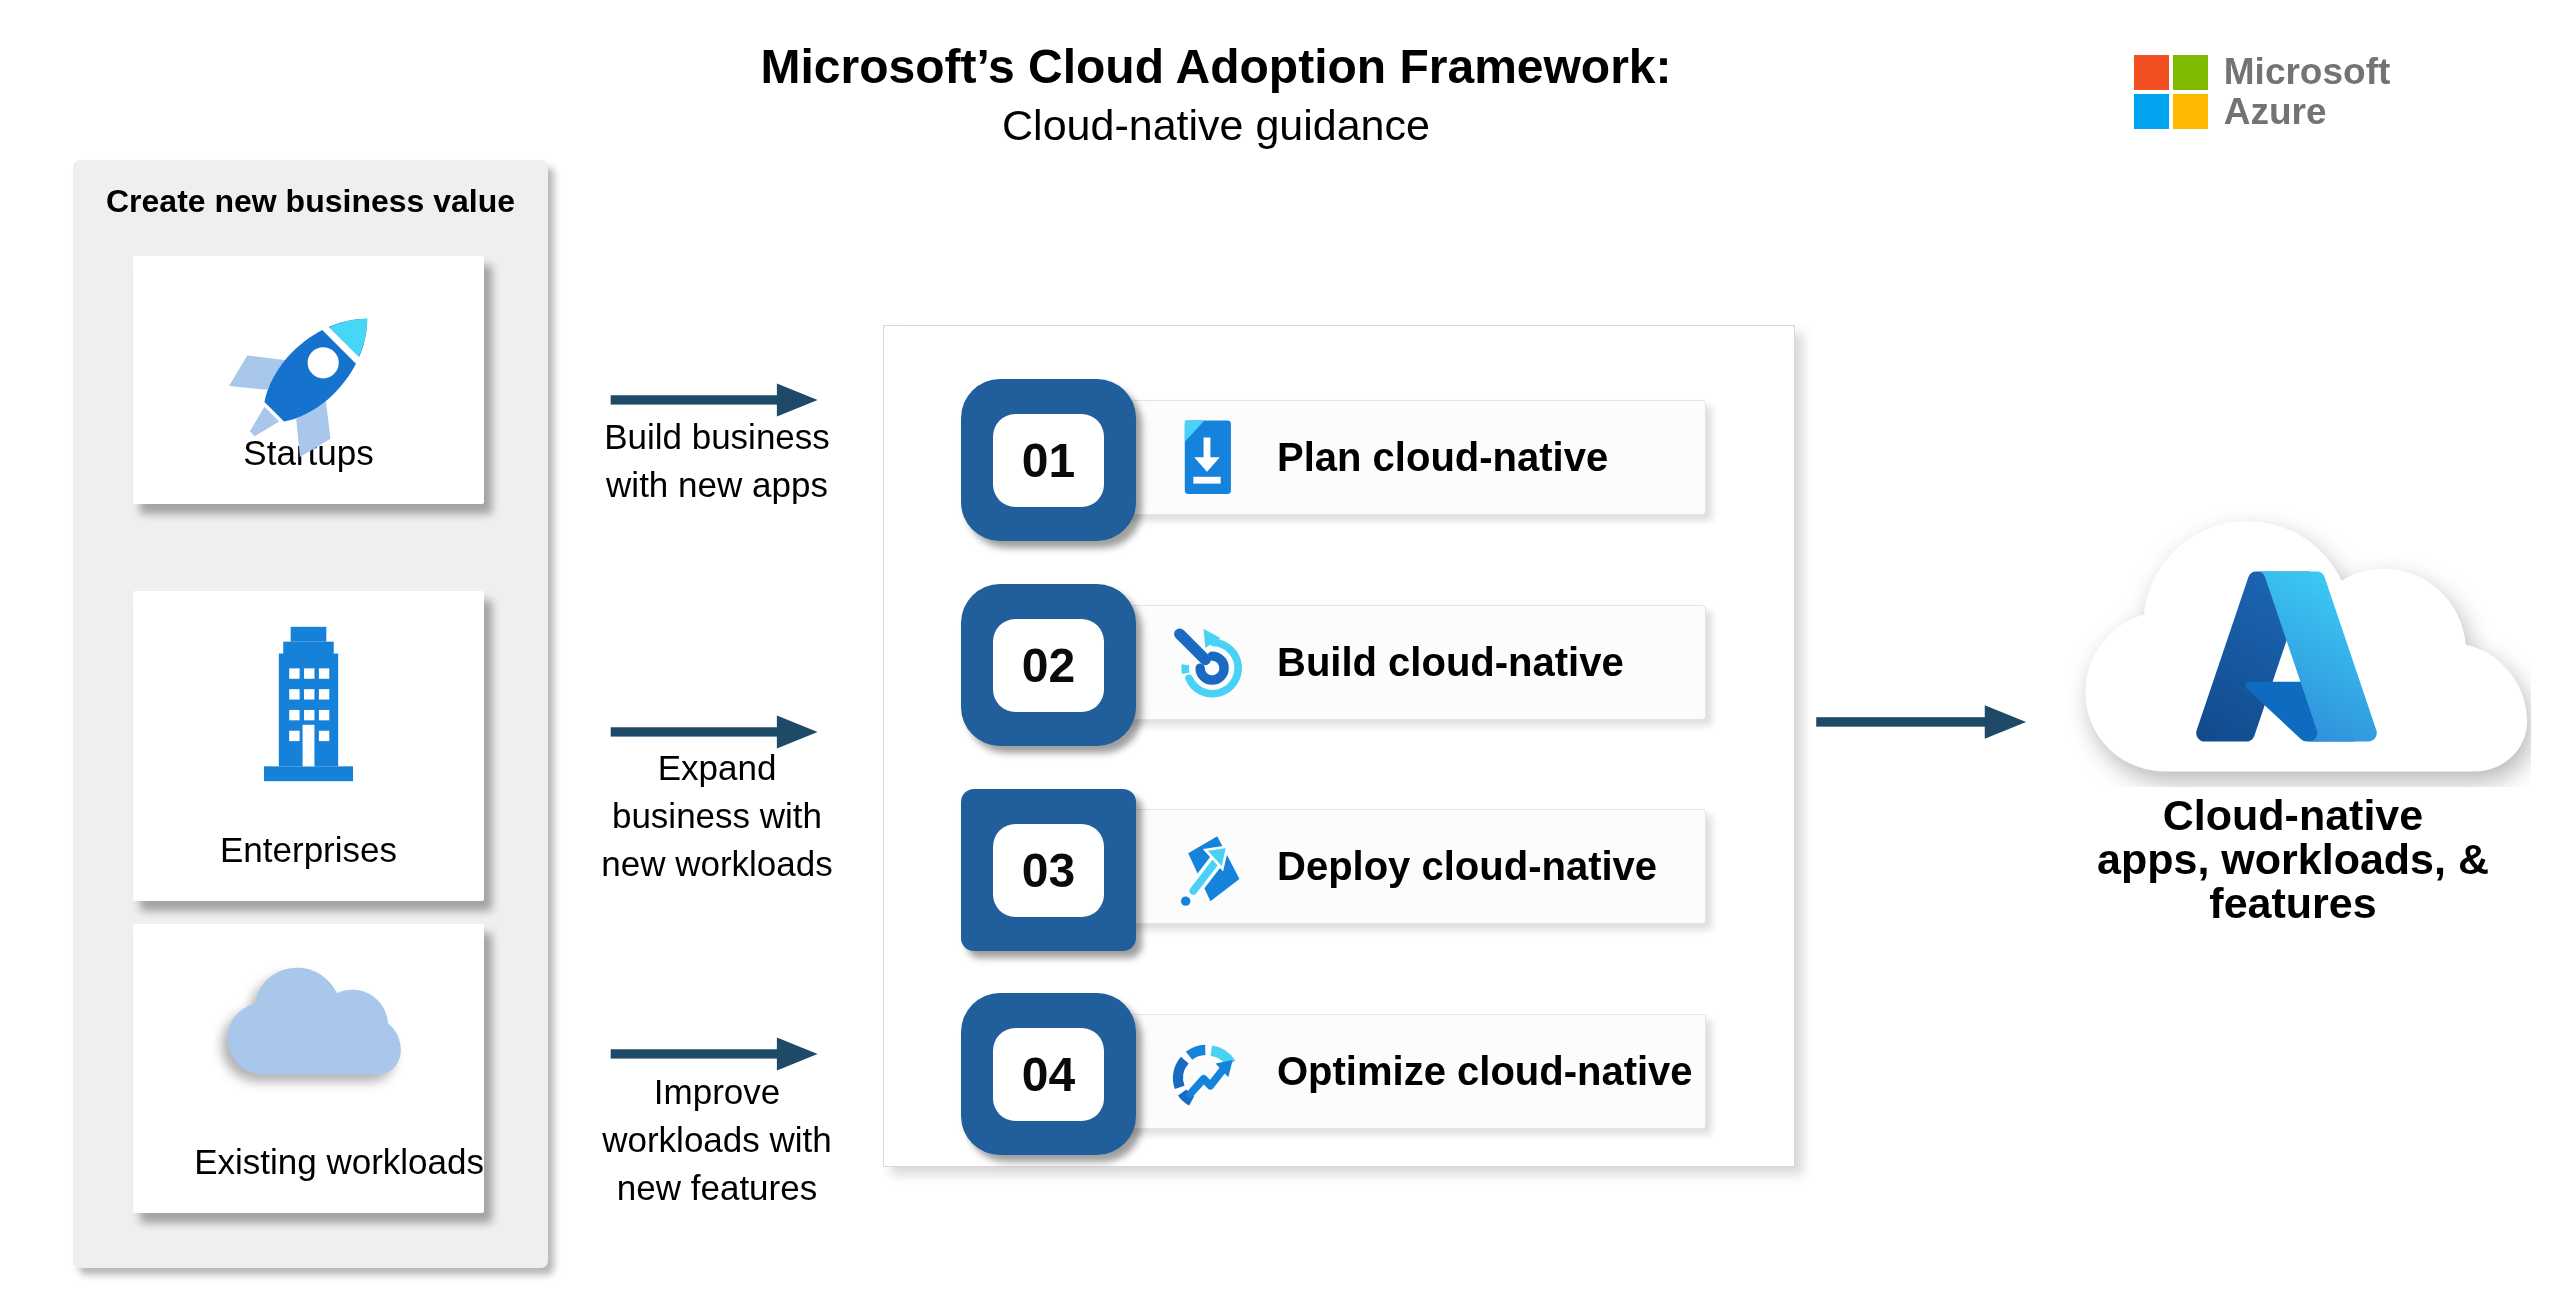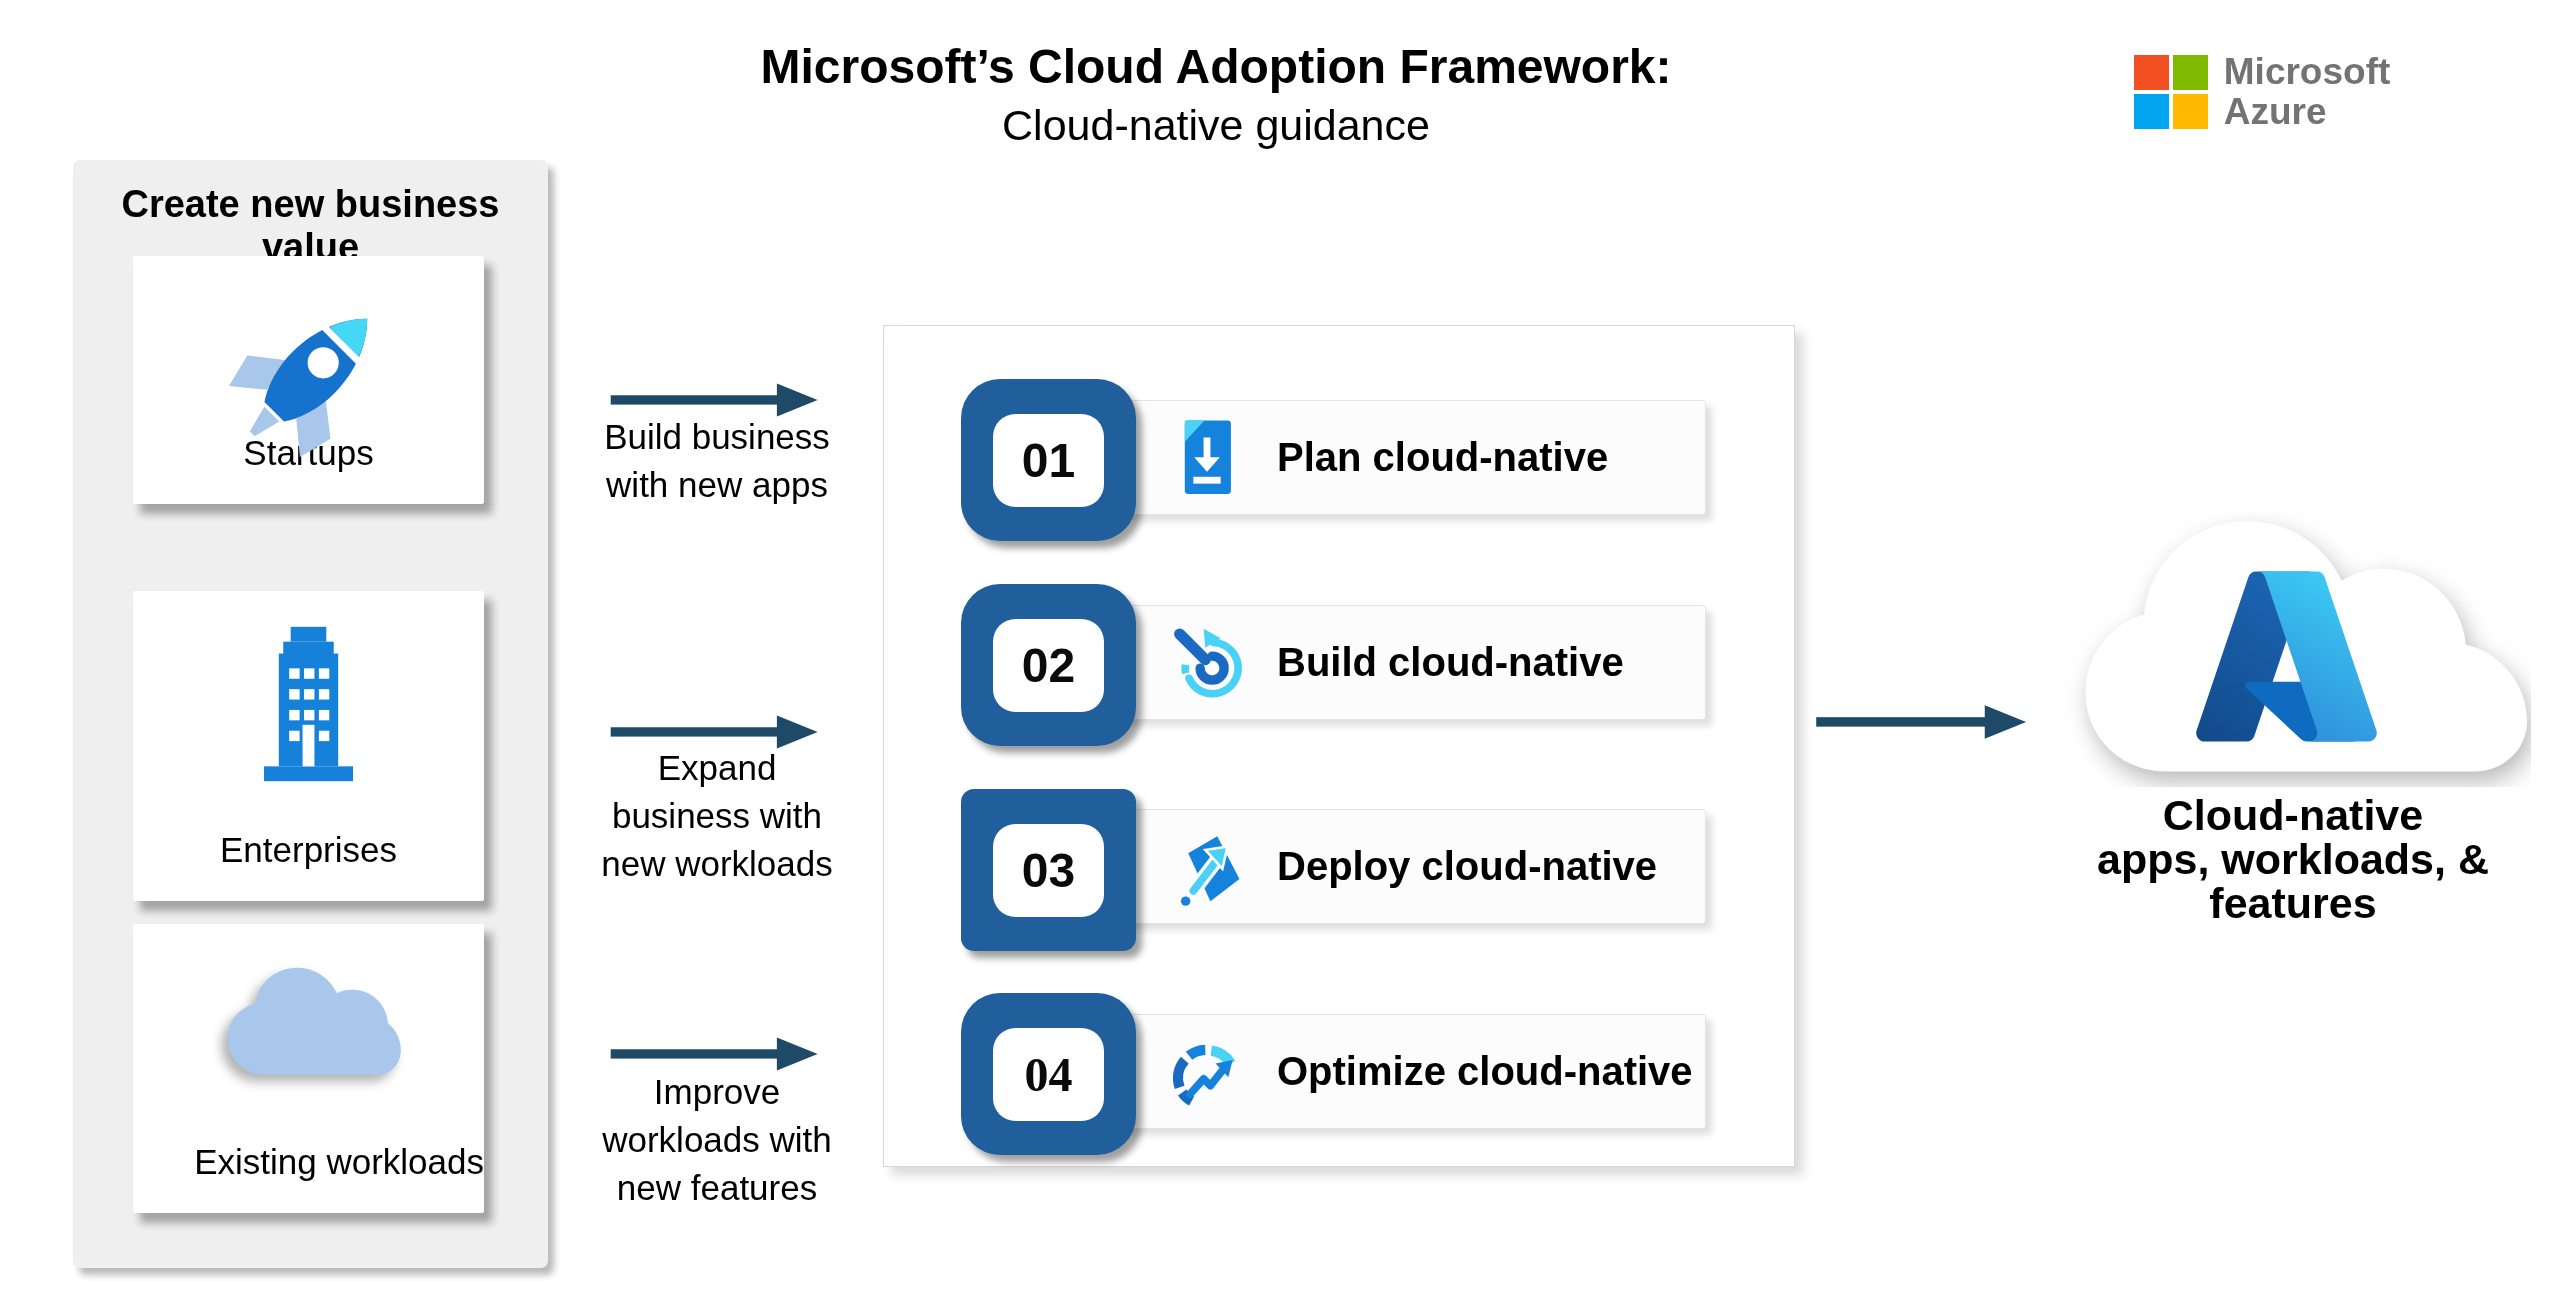--- a/index.html
+++ b/index.html
@@ -17,21 +17,21 @@
   .ms-logo { position:absolute; left:2134px; top:52px; display:flex; align-items:center; gap:15.5px; }
   .ms-squares { display:grid; grid-template-columns:35px 35px; grid-template-rows:35px 35px; gap:4.3px; }
   .ms-squares div { width:35px; height:35px; }
   .ms-text { font-size:37px; line-height:40px; font-weight:600; color:#737373; }
 
   
   .value-panel {
     position:absolute; left:73px; top:160px; width:475px; height:1108px;
     background:#EFEFF0; border-radius:7px; box-shadow:6px 7px 7.8px rgba(0,0,0,0.28);
   }
-  .value-header { position:absolute; top:22.5px; left:0; width:100%; text-align:center; font-size:38px; font-weight:700; }
+  .value-header { position:absolute; top:22.5px; left:0; width:100%; text-align:center; font-size:32px; font-weight:700; }
   .value-card {
     position:absolute; left:60px; width:351px; background:#ffffff; border-radius:2.6px;
     box-shadow:7.8px 9.5px 8.6px rgba(0,0,0,0.32);
     display:flex; flex-direction:column; align-items:center; justify-content:flex-end;
   }
   .card-startups  { top:96px; height:248px; }
   .card-enterprises { top:431px; height:310px; }
   .card-workloads { top:764px; height:289px;align-items:flex-end; }
   .card-icon { position:absolute; top:31px; left:0; width:100%; display:flex; justify-content:center; }
   .card-label { font-size:35px; margin-bottom:31px; }
@@ -59,21 +59,21 @@
   }
   .bar-1 { top:400px; } .bar-2 { top:605px; } .bar-3 { top:809px; } .bar-4 { top:1014px; }
   .step-icon { width:82px; height:82px; margin-left:128px; flex:none; }
   .step-label { font-size:40px; font-weight:700; margin-left:29px; white-space:nowrap; }
 
   .step-badge {
     position:absolute; left:961px; width:175px; height:162px;
     background:#215E9C; border-radius:39px; box-shadow:6px 7px 7.8px rgba(0,0,0,0.38);
     display:flex; align-items:center; justify-content:center;
   }
-  .badge-1 { top:379px; } .badge-2 { top:584px; } .badge-3 { top:789px;border-radius:13px; } .badge-4 { top:993px;font-family:Liberation Serif, serif; }
+  .badge-1 { top:379px; } .badge-2 { top:584px; } .badge-3 { top:789px;border-radius:13px; } .badge-4 { top:993px; }
   .badge-inner {
     width:111px; height:93px; background:#ffffff; border-radius:22.5px;
     display:flex; align-items:center; justify-content:center;
     font-size:48px; font-weight:700; color:#0a0a0a;
   }
 
   
   .out-arrow { position:absolute; left:1814px; top:700px; width:216px; height:43px; }
   .out-cloud { position:absolute; left:2054px; top:511px; width:477px; height:276px; }
   .azure-a   { position:absolute; left:2188px; top:558px; width:197px; height:197px; }

